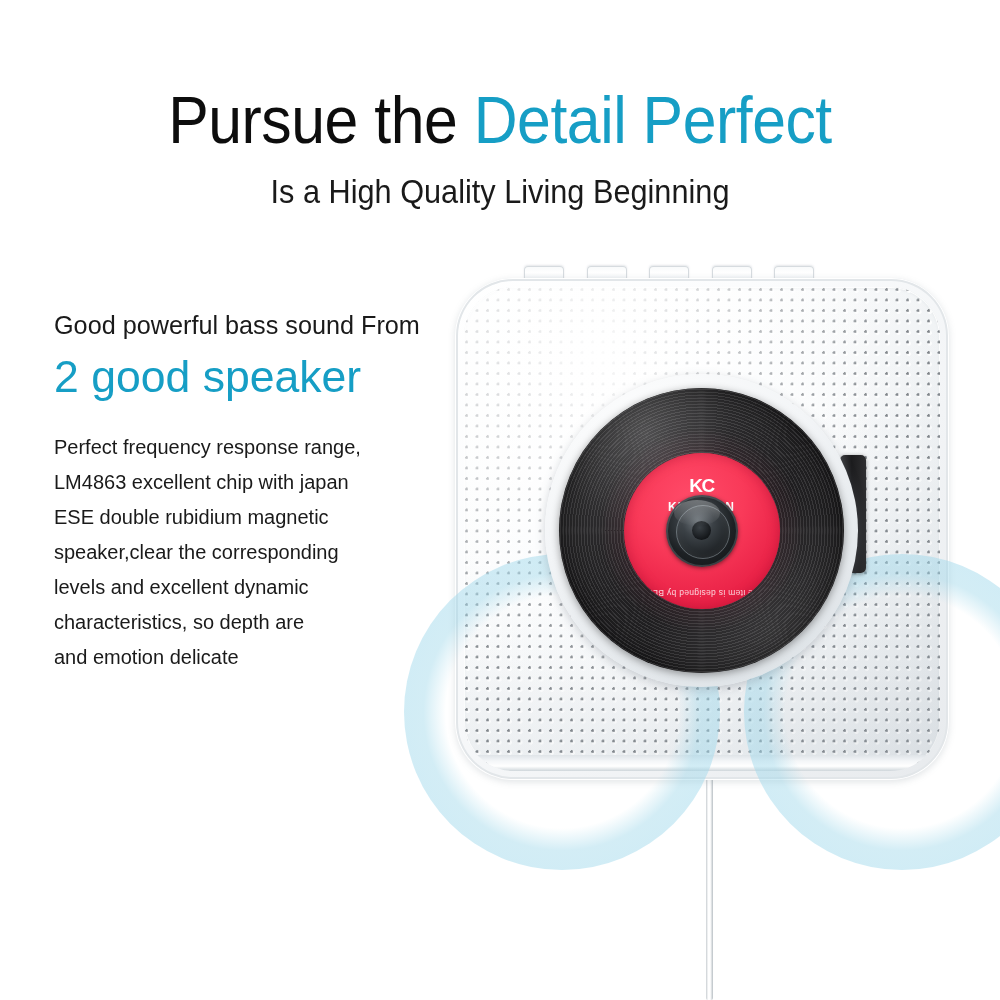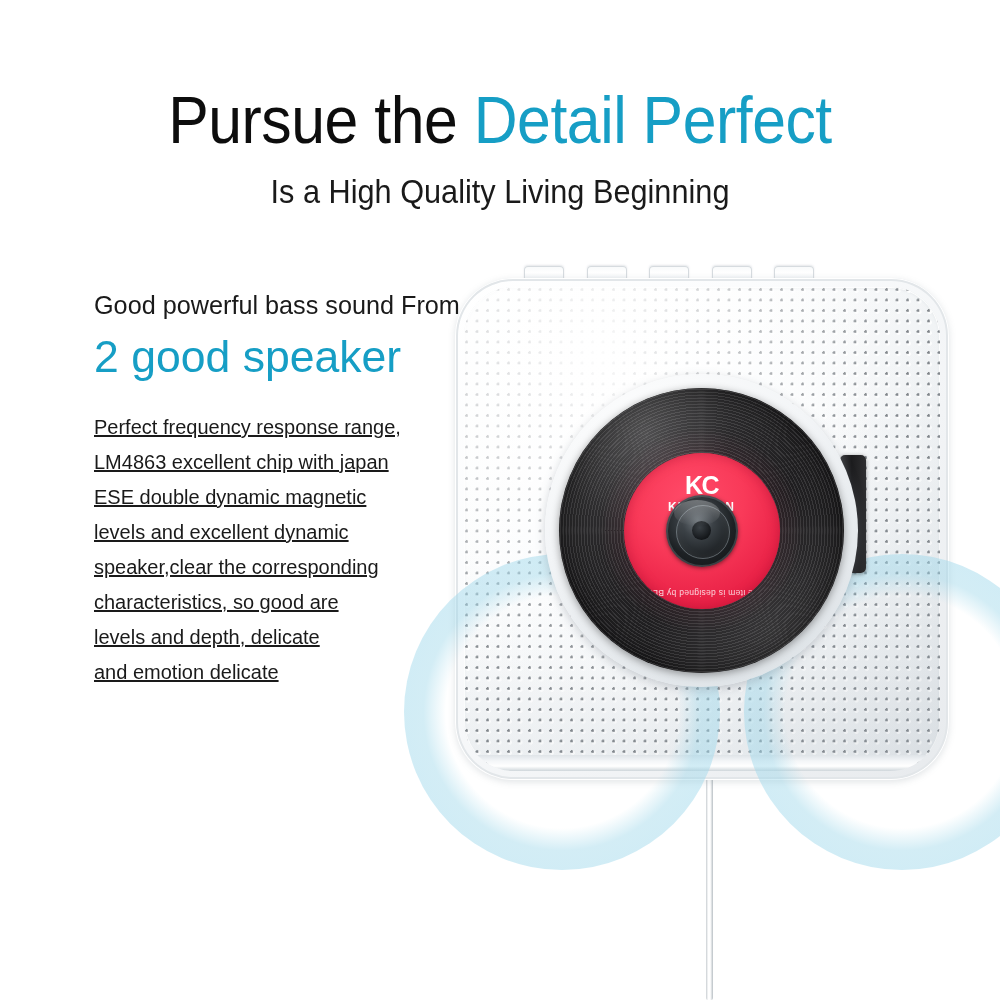--- a/index.html
+++ b/index.html
@@ -48,23 +48,22 @@
     font-weight: 400;
     white-space: nowrap;
     transform: scaleX(0.93);
     transform-origin: center top;
   }
 
   
   .copy-block {
     position: absolute;
     left: 54px;
-    top: 288px;
+    top: 308px;
     width: 390px;
-    margin-left: 40px;
   }
   .copy-lead {
     font-size: 26px;
     line-height: 34px;
     color: #1a1a1a;
     white-space: nowrap;
     transform: scaleX(0.97);
     transform-origin: left top;
   }
   .copy-emph {
@@ -77,21 +76,20 @@
     transform-origin: left top;
   }
   .copy-body {
     margin-top: 26px;
   }
   .copy-body .bline {
     font-size: 20px;
     line-height: 35px;
     color: #1a1a1a;
     white-space: nowrap;
-    text-decoration: underline;
   }
 
   
   #device-stage {
     position: absolute;
     left: 0;
     top: 0;
     width: 1000px;
     height: 1000px;
     pointer-events: none;
@@ -262,21 +260,21 @@
     box-shadow: inset 0 0 12px rgba(140,10,40,0.38);
     overflow: hidden;
   }
   .brand-mark {
     position: absolute;
     left: 0;
     top: 20px;
     width: 100%;
     text-align: center;
     color: #ffffff;
-    font-size: 25px;
+    font-size: 19px;
     line-height: 25px;
     font-weight: 700;
     letter-spacing: -1.5px;
     font-family: "Liberation Sans Narrow", "Liberation Sans", sans-serif;
   }
   .brand-name {
     position: absolute;
     left: 0;
     top: 48px;
     width: 100%;
@@ -359,25 +357,24 @@
 </div>
 
 <div class="subheadline">Is a High Quality Living Beginning</div>
 
 <div class="copy-block">
   <div class="copy-lead">Good powerful bass sound From</div>
   <div class="copy-emph">2 good speaker</div>
   <div class="copy-body">
     <div class="bline">Perfect frequency response range,</div>
     <div class="bline">LM4863 excellent chip with japan</div>
-    <div class="bline">ESE double dynamic magnetic</div>
+    <div class="bline">ESE double rubidium magnetic</div>
+    <div class="bline">speaker,clear the corresponding</div>
     <div class="bline">levels and excellent dynamic</div>
-    <div class="bline">speaker,clear the corresponding</div>
-    <div class="bline">characteristics, so good are</div>
-    <div class="bline">levels and depth, delicate</div>
+    <div class="bline">characteristics, so depth are</div>
     <div class="bline">and emotion delicate</div>
   </div>
 </div>
 
 <div id="device-stage">
 
   <div class="cord"></div>
 
   <div class="btn-row">
     <div class="ctrl-btn"></div>

